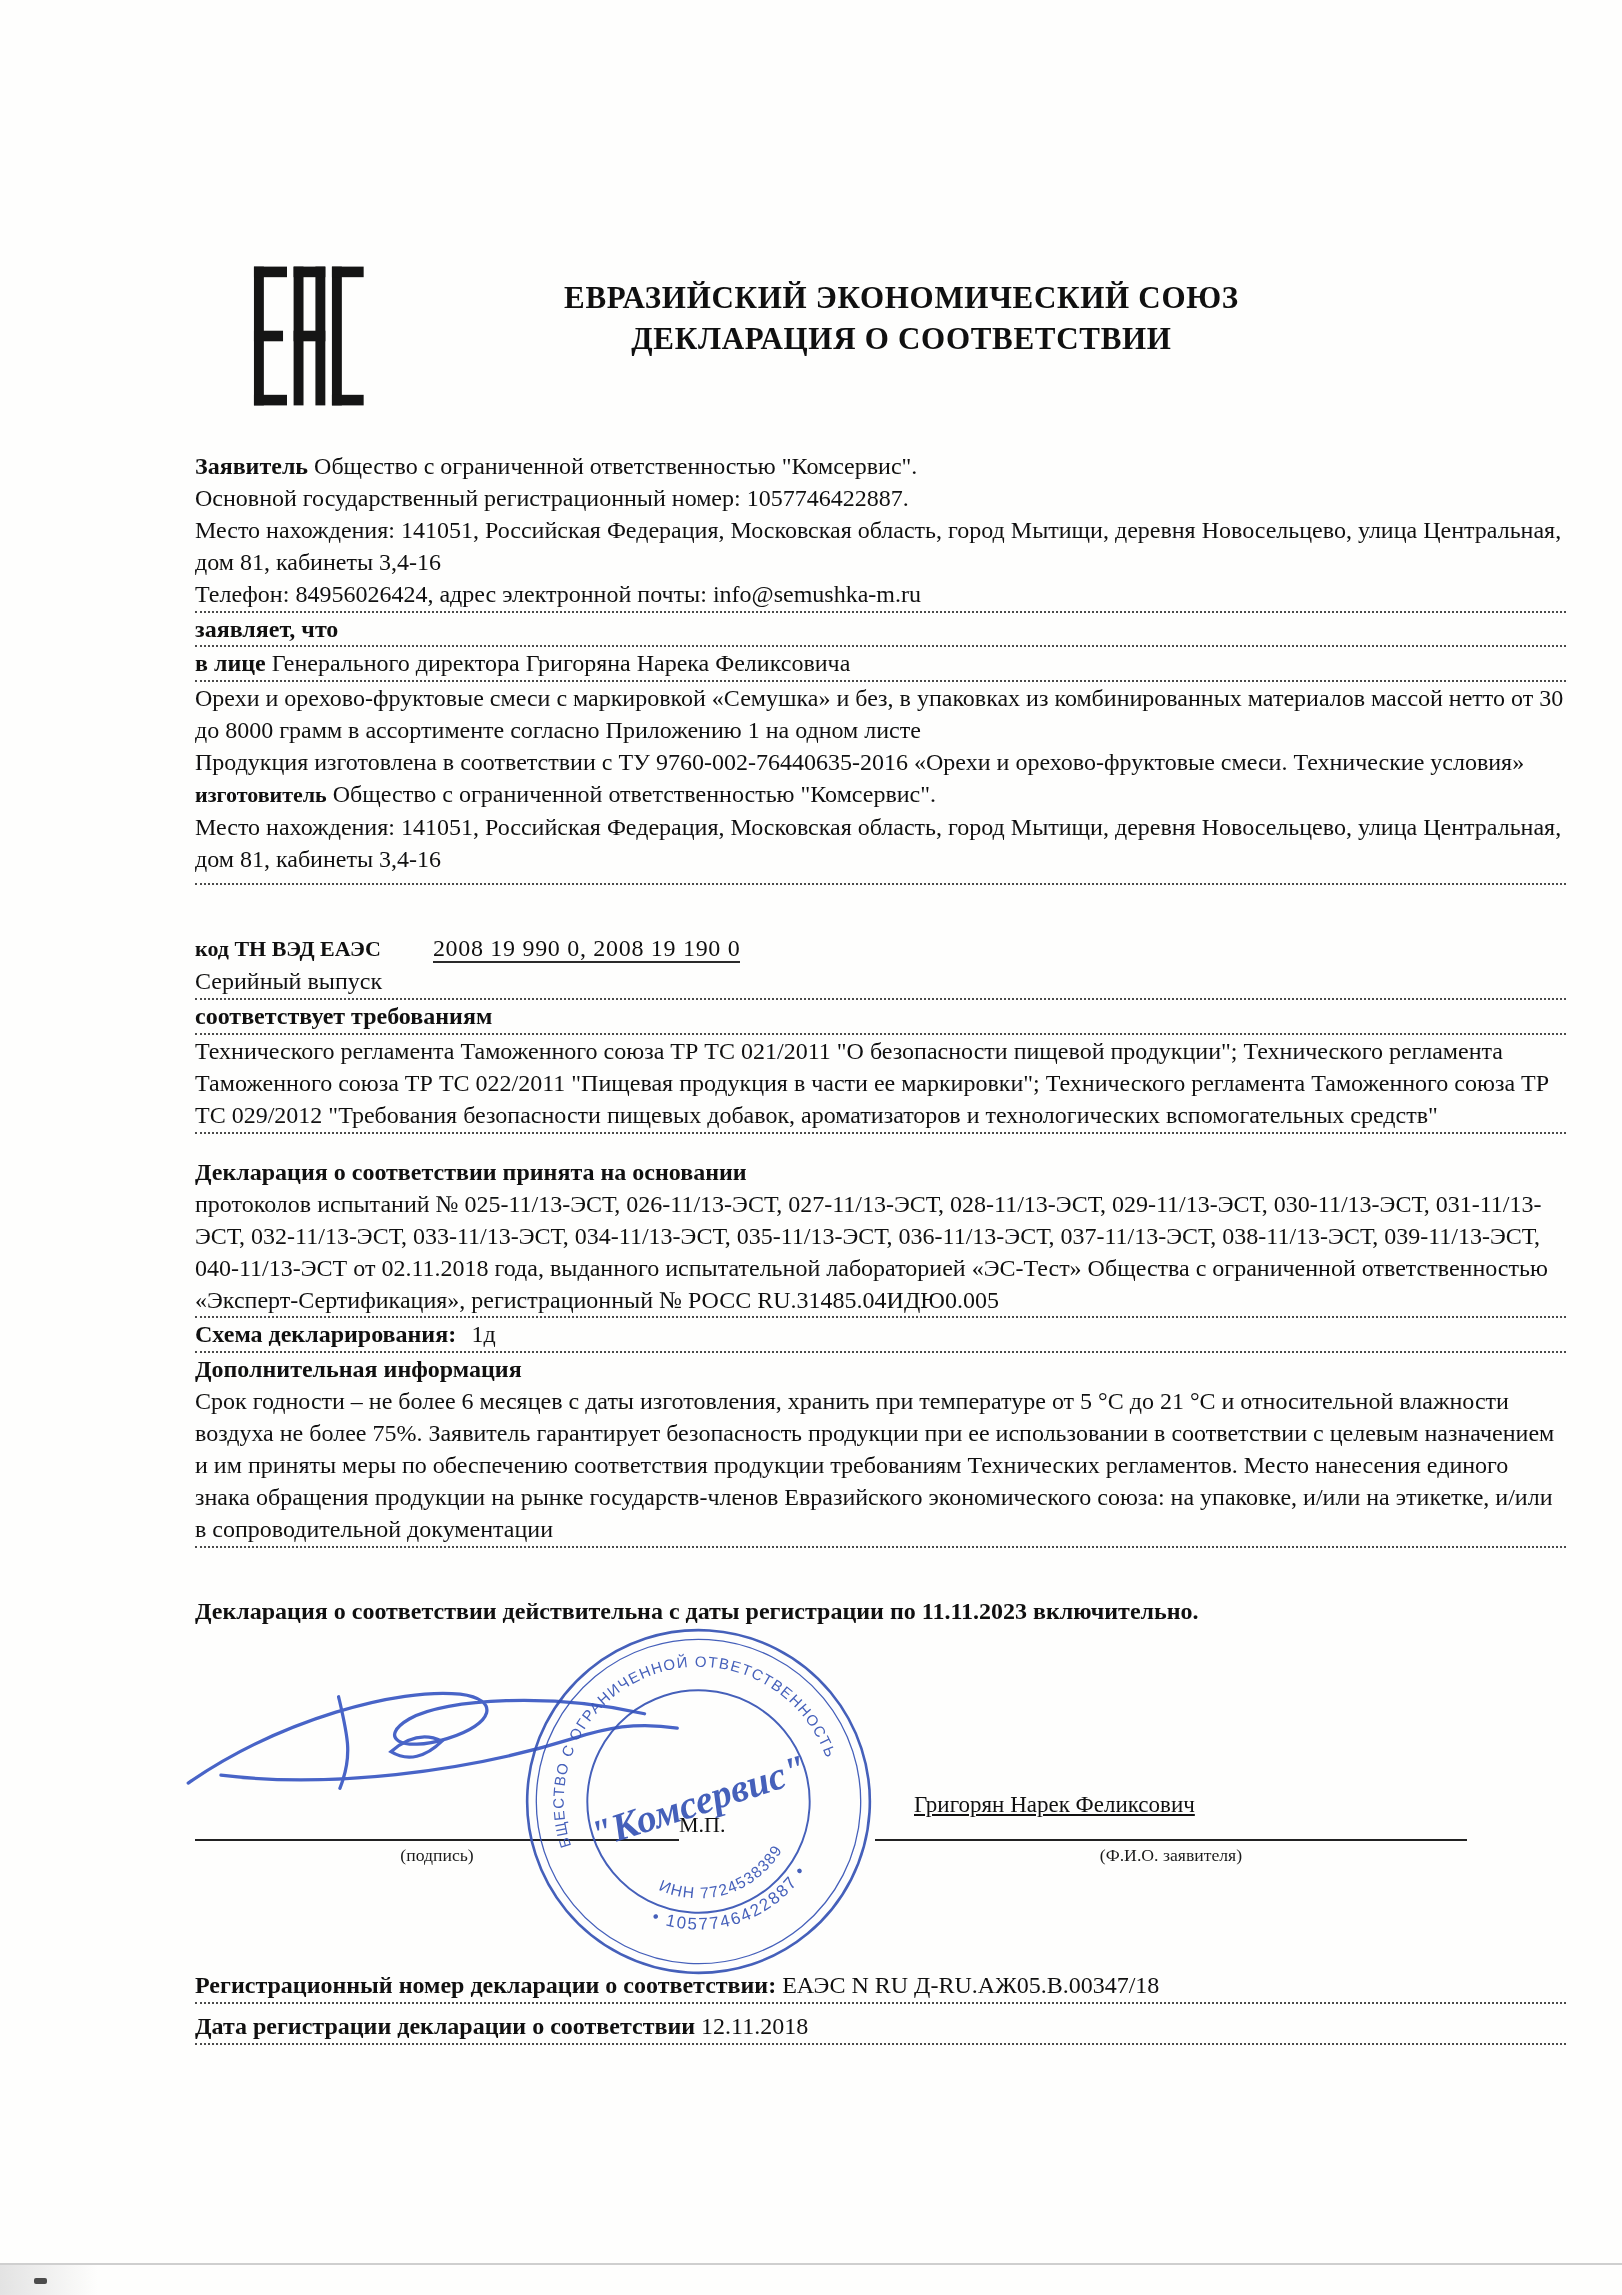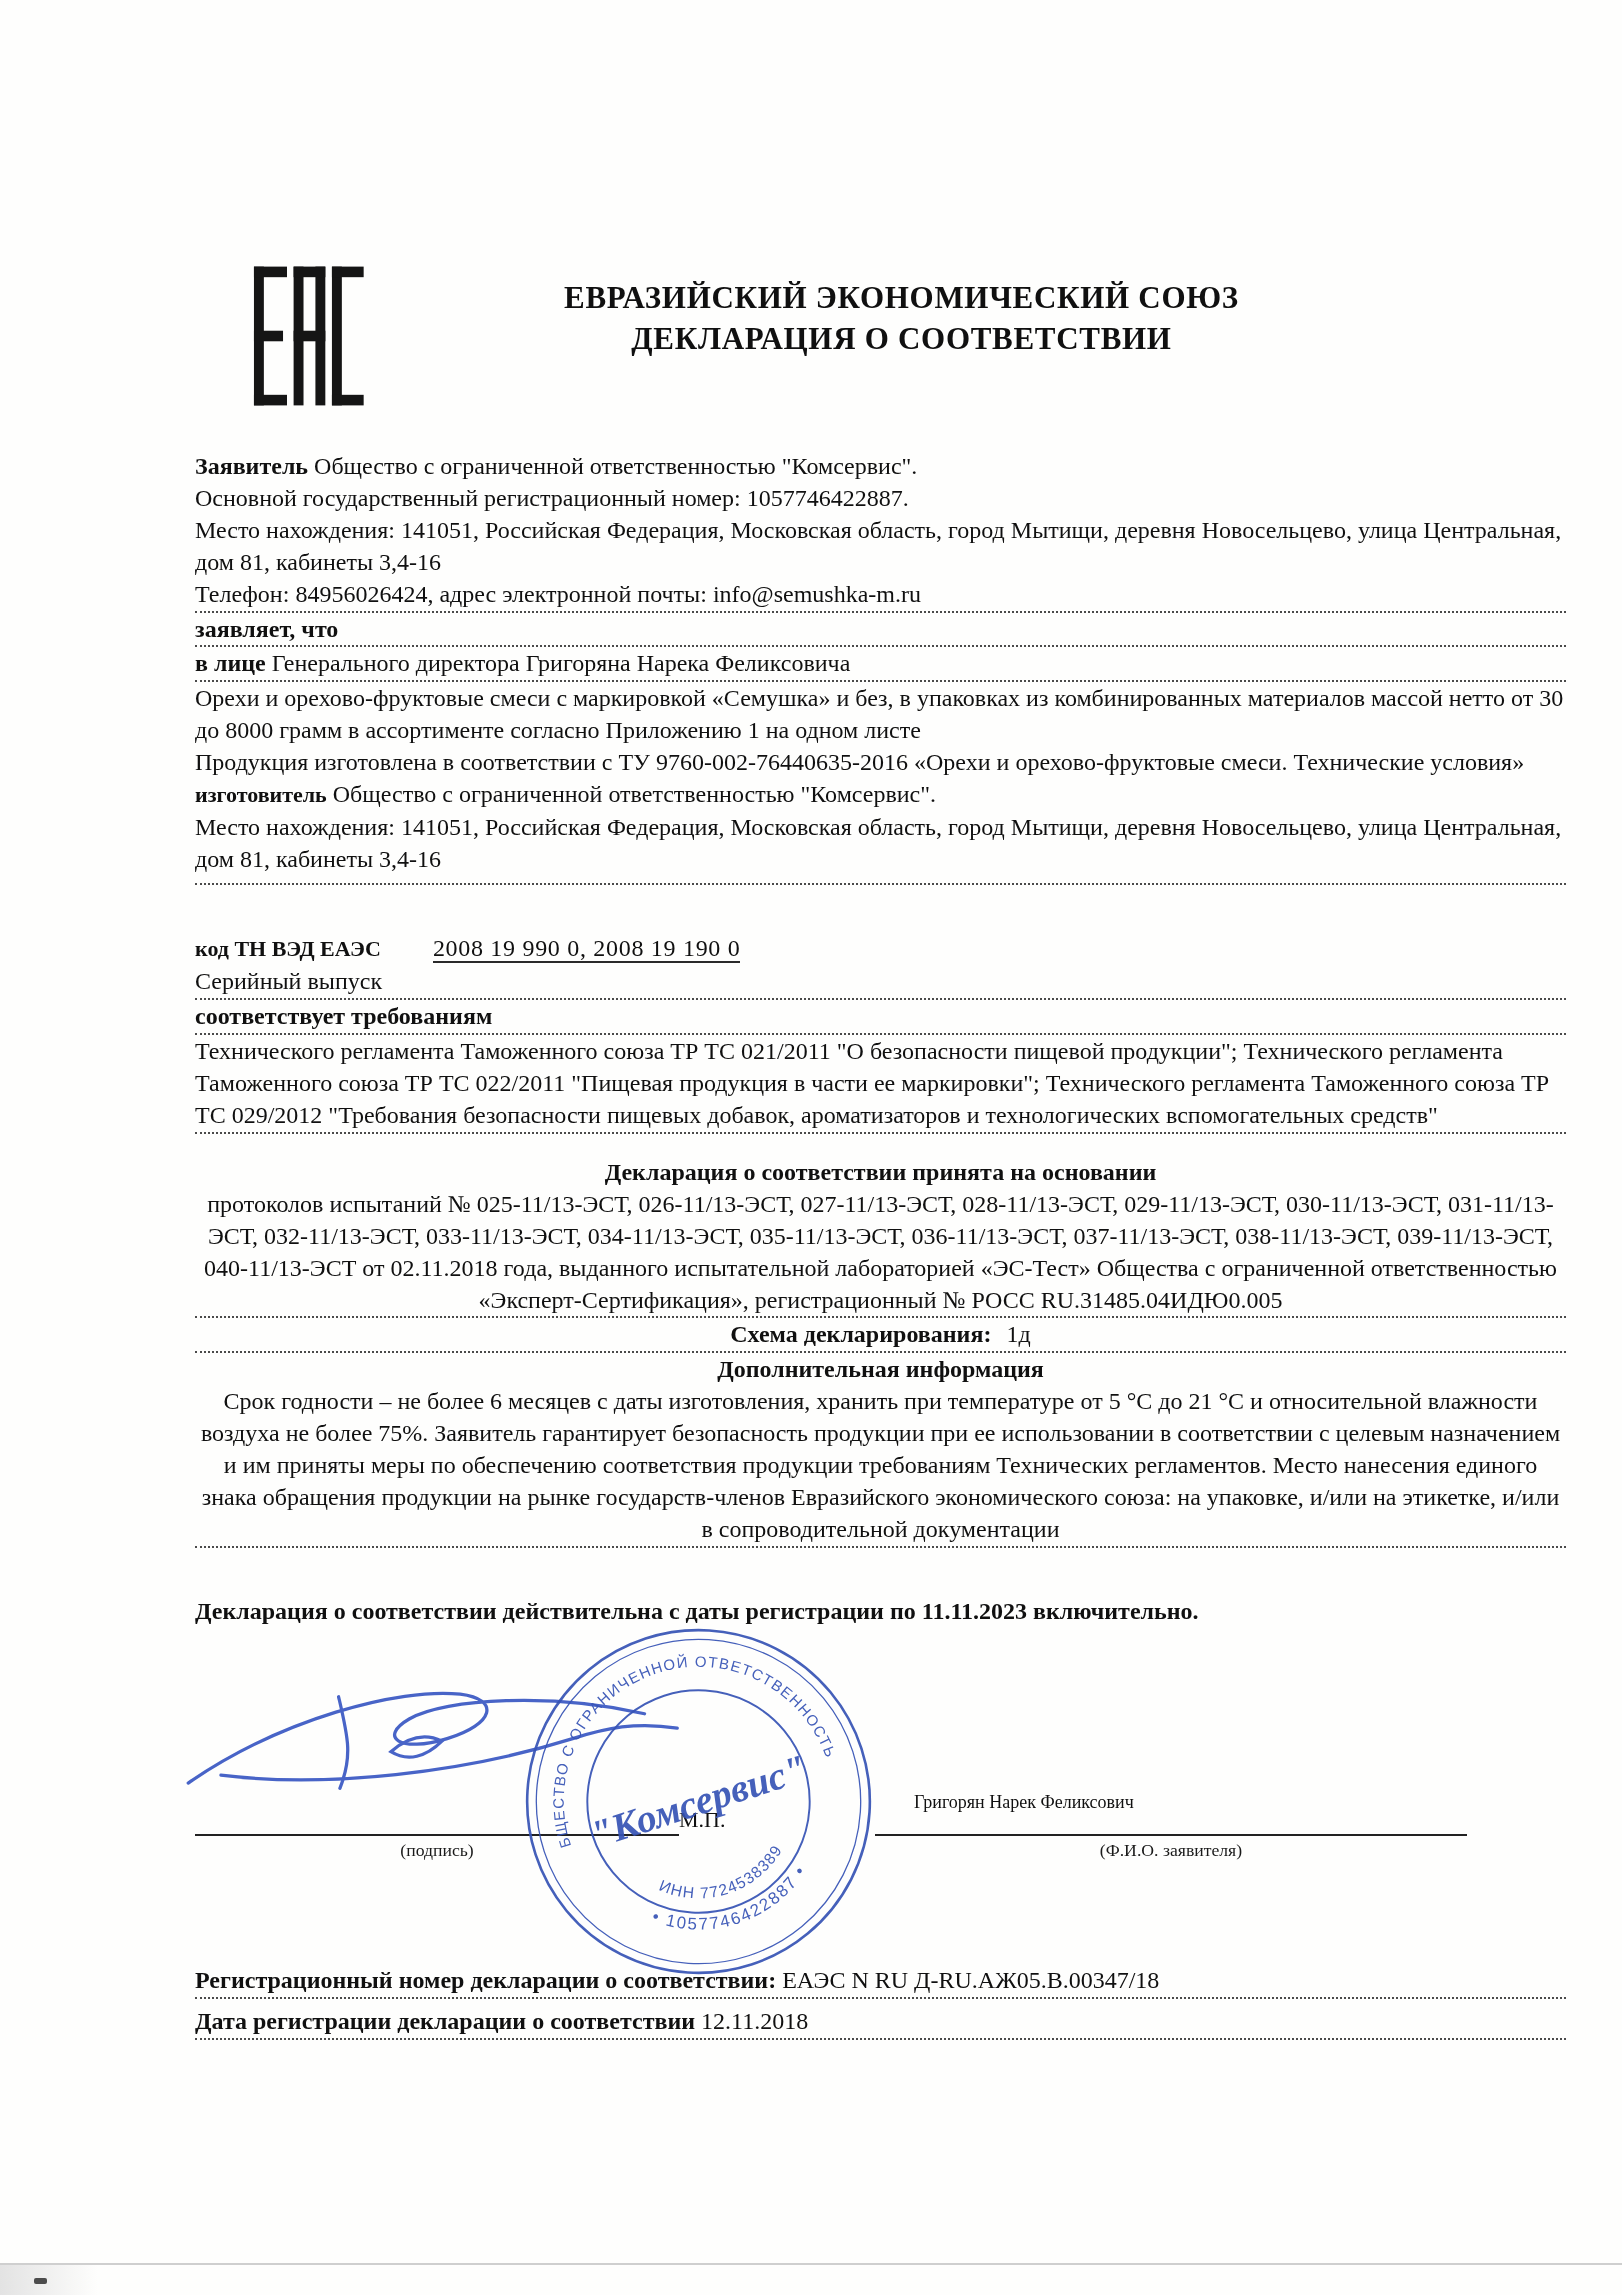--- a/index.html
+++ b/index.html
@@ -15,37 +15,37 @@
 
   
   .content { position:absolute; left:147px; top:450px; width:1371px;margin-left:48px; }
   p.line { font-size:24px; line-height:32px; }
   .b { font-weight:bold; }
   .small-b { font-weight:bold; font-size:22px; }
   .dot { border-bottom:2px dotted #4a4a4a; padding-bottom:0.7px; }
   .rule-dot { border-bottom:2px dotted #4a4a4a; height:6.5px; margin-top:3.9px; }
 
   .sec-codes { margin-top:47px; }
-  .sec-basis { margin-top:22px;text-align:center; }
+  .sec-basis { margin-top:22px; }
   .tnved-value { border-bottom:2px solid #2a2a2a; margin-left:46px; letter-spacing:0.7px; }
   .scheme-value { margin-left:9.2px; }
 
   .sec-validity { margin-top:47px; }
 
   
   .sig-area { position:relative; margin-top:165px; }
   .signature-svg { position:absolute; left:-11.8px; top:-119px; width:523px; height:141px; z-index:4; }
   .sig-row { display:flex; align-items:flex-end; }
   .sig-col-left { width:484px; }
   .sig-col-right { width:592px; }
   .mp { width:150px; font-size:22px; padding-bottom:27.5px; }
   .sig-gap { width:46px; }
   .sig-line { border-bottom:2px solid #222; height:5.2px; }
   .caption { font-size:17.7px; text-align:center; padding-top:3.9px; color:#1a1a1a; }
-  .fio-name { font-size:18px; padding-bottom:18.3px; padding-left:39px; }
+  .fio-name { font-size:23px; padding-bottom:18.3px; padding-left:39px;text-decoration:underline; }
 
   
   .footer { margin-top:103px; }
   .footer p.line { margin-top:6.5px; }
 
   
   .stamp-wrap { position:absolute; left:518px; top:1621px; width:361px; height:361px; transform:rotate(-18deg); z-index:5; opacity:0.92; pointer-events:none; }
 
   
   .scan-line { position:absolute; left:0; top:2263px; width:1622px; height:2px; background:#cfcfcf; }

